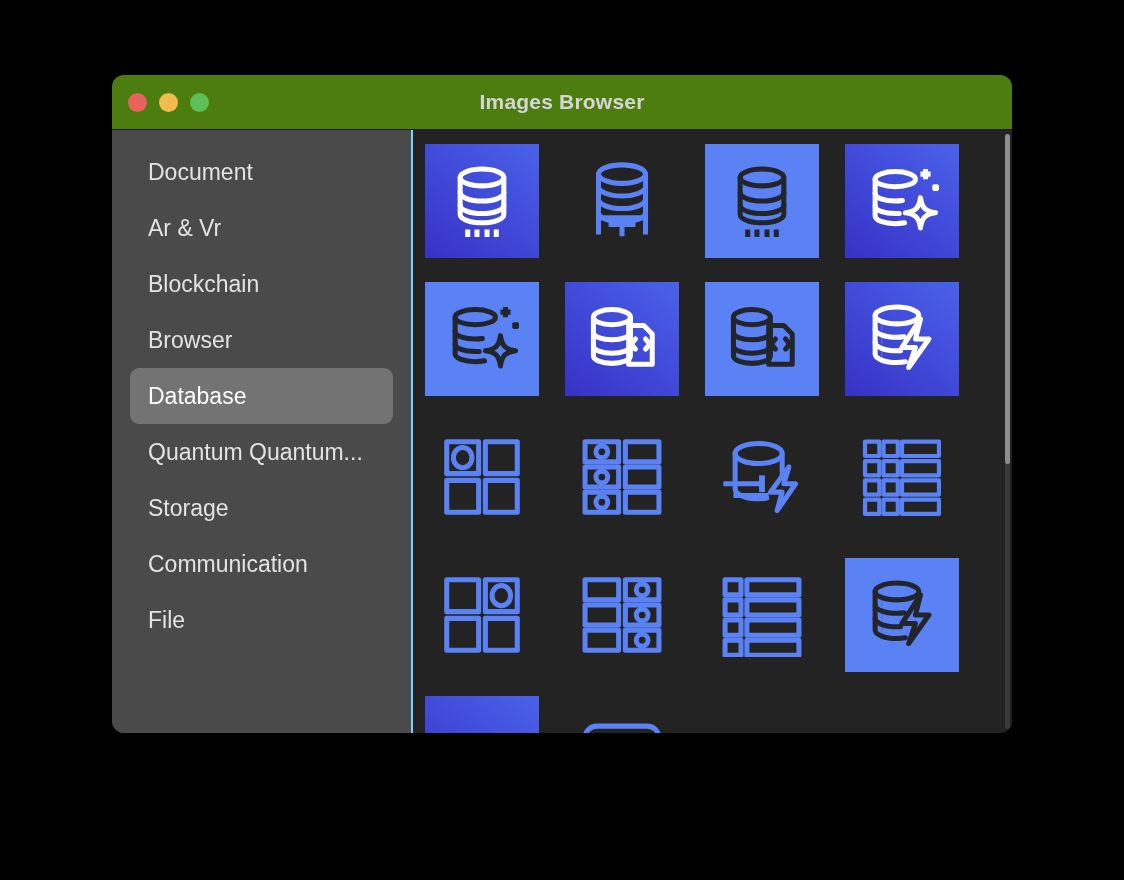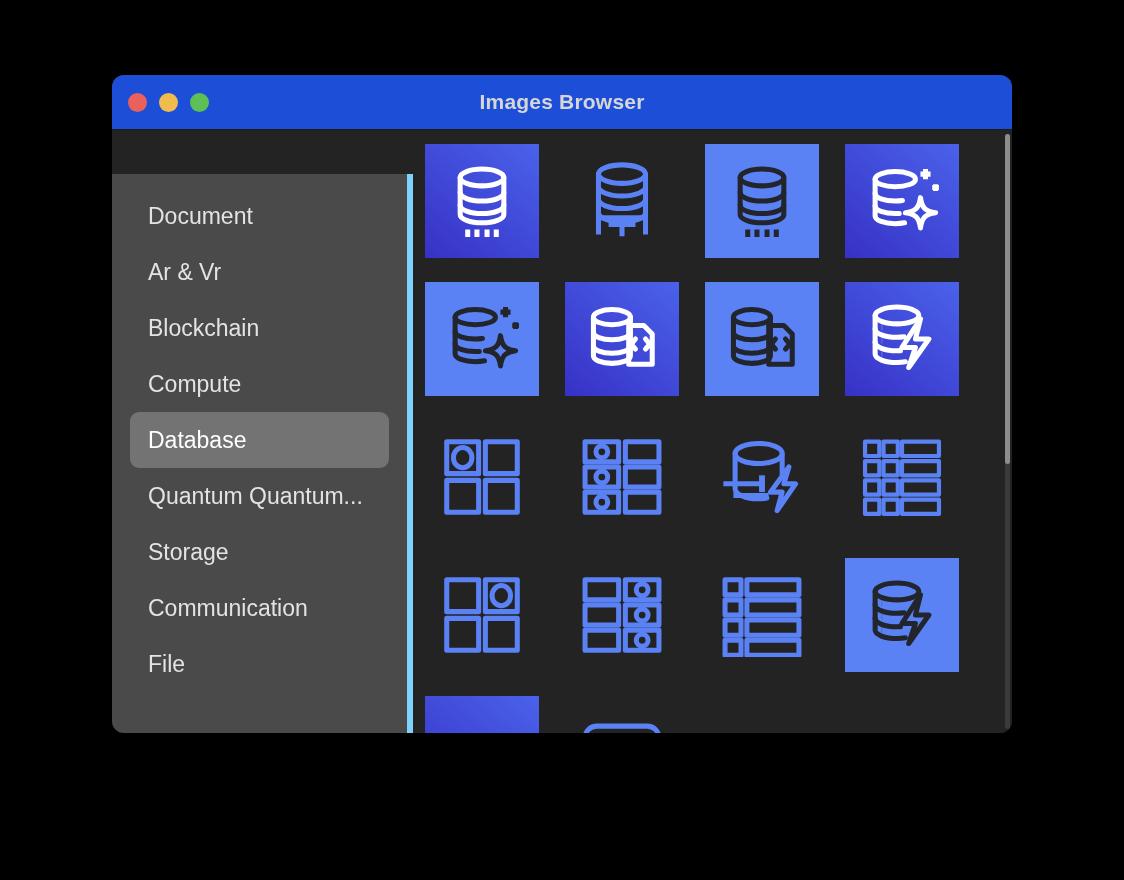--- a/index.html
+++ b/index.html
@@ -7,40 +7,40 @@
 
   .window{
     position:absolute; left:112px; top:75px; width:900px; height:658px;
     background:#232323; border-radius:12px; overflow:hidden;
     display:flex; flex-direction:column;
   }
 
   
   .titlebar{
     position:relative; height:54px; flex:0 0 54px;
-    background:#1d4ed8; border-bottom:1px solid #1b1b1b;
+    background:#4d7c0f; border-bottom:1px solid #1b1b1b;
     display:flex; align-items:center;
   }
   .lights{position:absolute; left:16px; top:0; height:54px; display:flex; align-items:center; gap:12px;}
   .light{width:19px;height:19px;border-radius:50%;}
   .light.red{background:#e8615a;}
   .light.yellow{background:#f0bc4e;}
   .light.green{background:#5dc056;}
   .wtitle{
     width:100%; text-align:center; color:#d6d6d6;
     font-size:21px; font-weight:bold; letter-spacing:.2px;
   }
 
   
   .body{flex:1 1 auto; display:flex; min-height:0;}
 
   .sidebar{
     flex:0 0 301px; width:301px; background:#4a4a4a;
-    border-right:6px solid #7dd3fc;
-    padding-top:14px; box-sizing:border-box; overflow:hidden;margin-top:44px;
+    border-right:2px solid #7dd3fc;
+    padding-top:14px; box-sizing:border-box; overflow:hidden;
   }
   .side-item{
     height:56px; margin:0 18px 0 18px; padding:0 18px;
     display:flex; align-items:center; border-radius:9px;
     color:#e3e3e3; font-size:23px; white-space:nowrap;
   }
   .side-item.selected{background:#737373; color:#ffffff;}
 
   
   .content{
@@ -95,21 +95,21 @@
       <div class="side-item">
           <span>Document</span>
         </div>
       <div class="side-item">
           <span>Ar &amp; Vr</span>
         </div>
       <div class="side-item">
           <span>Blockchain</span>
         </div>
       <div class="side-item">
-          <span>Compute</span>
+          <span>Browser</span>
         </div>
       <div class="side-item selected">
           <span>Database</span>
         </div>
       <div class="side-item">
           <span>Quantum Quantum...</span>
         </div>
       <div class="side-item">
           <span>Storage</span>
         </div>

